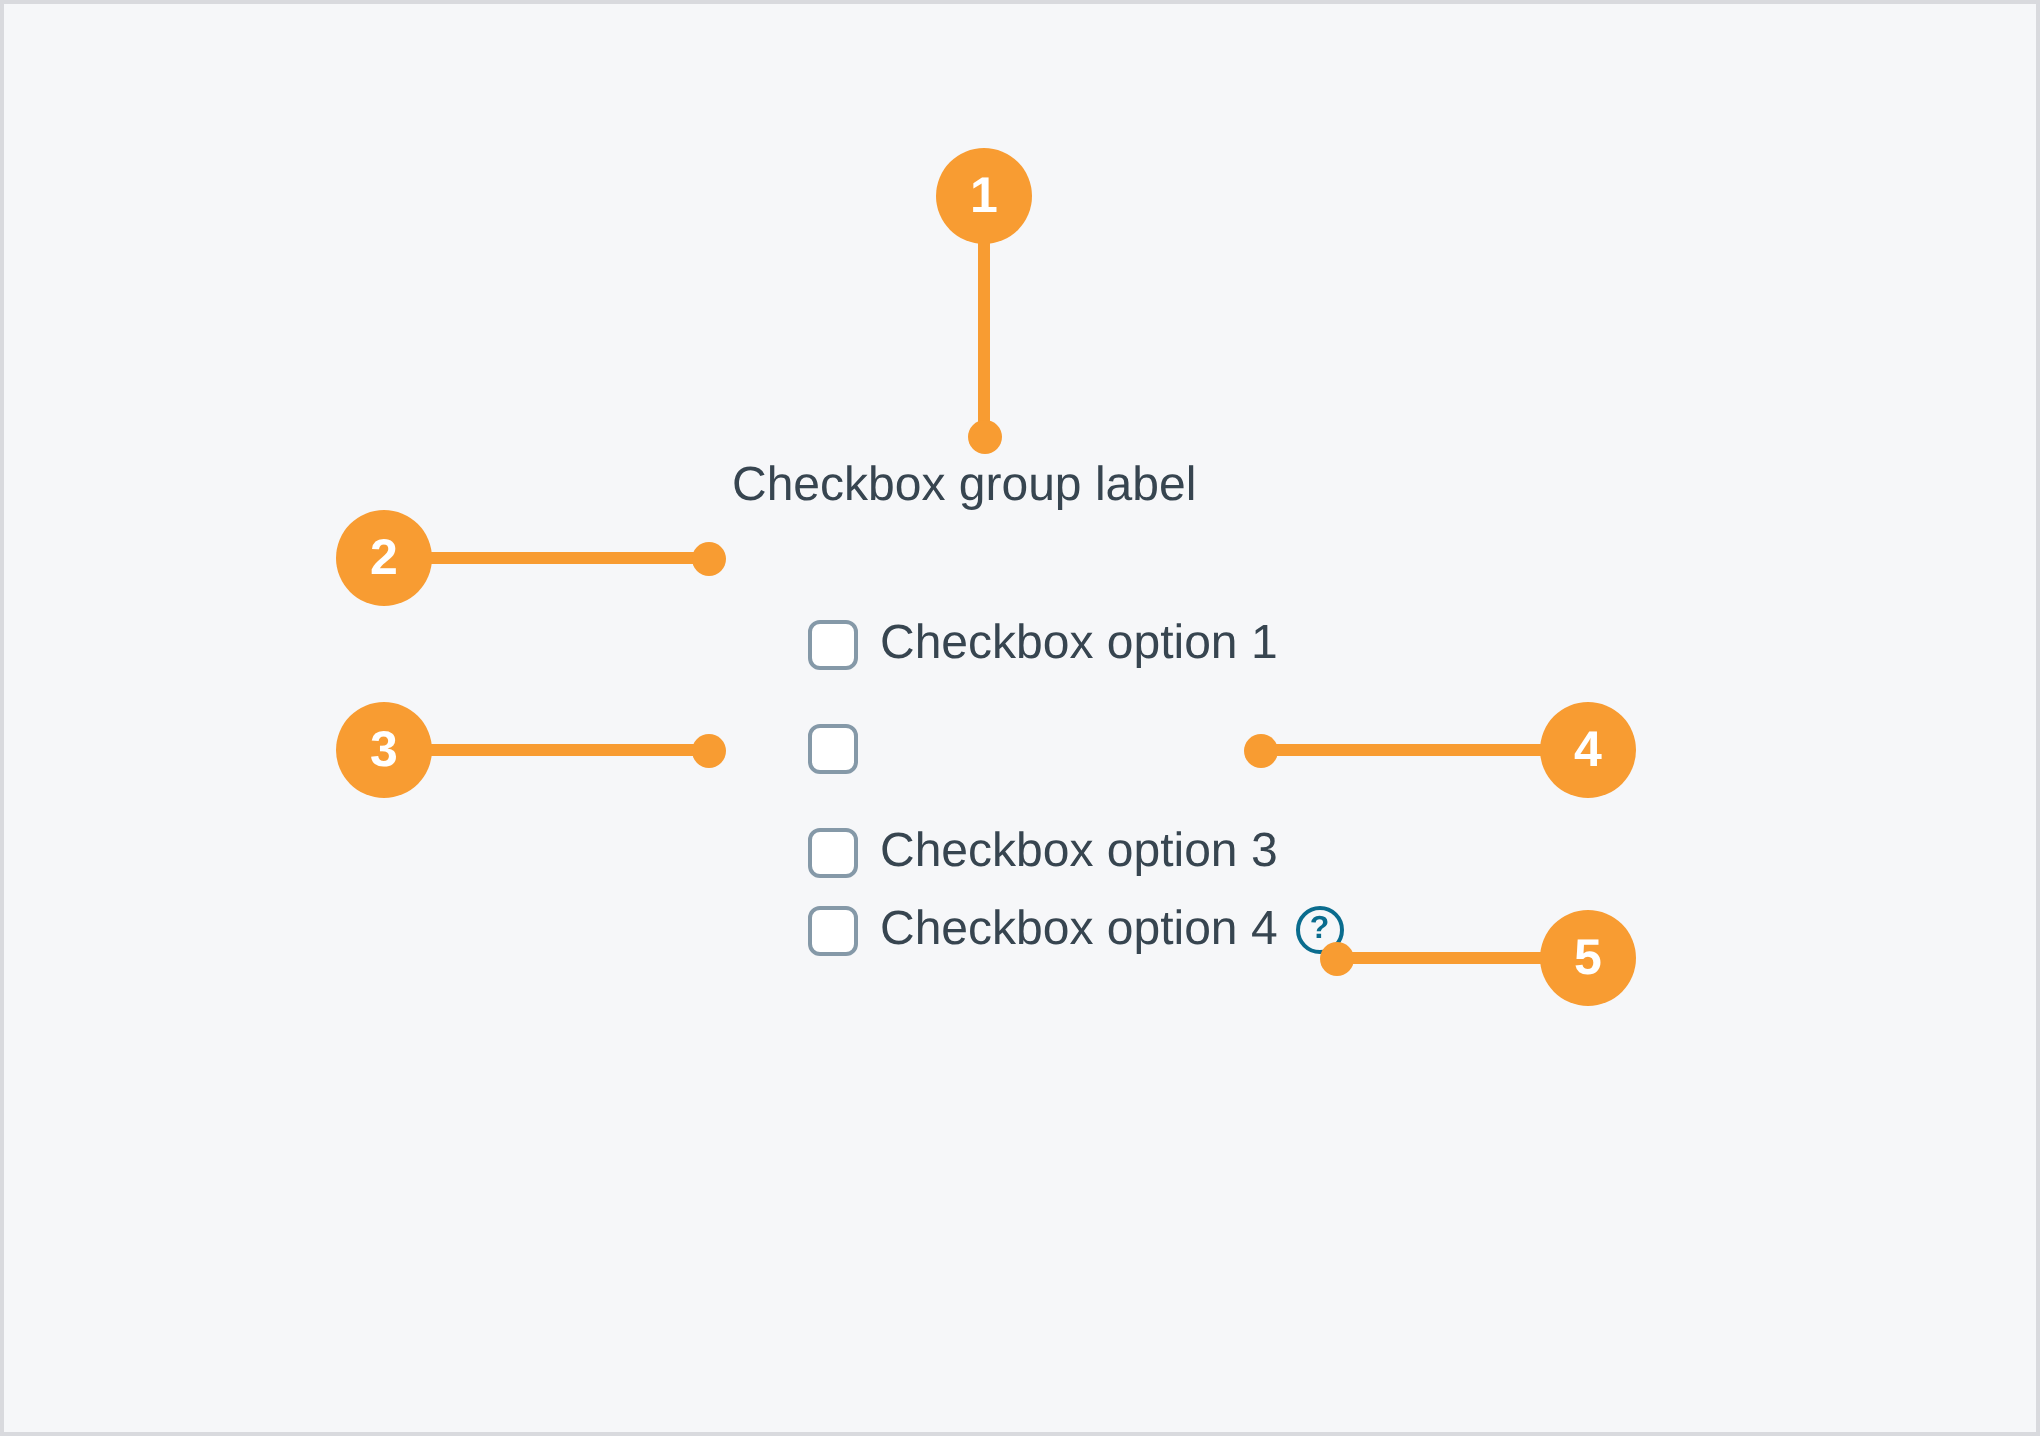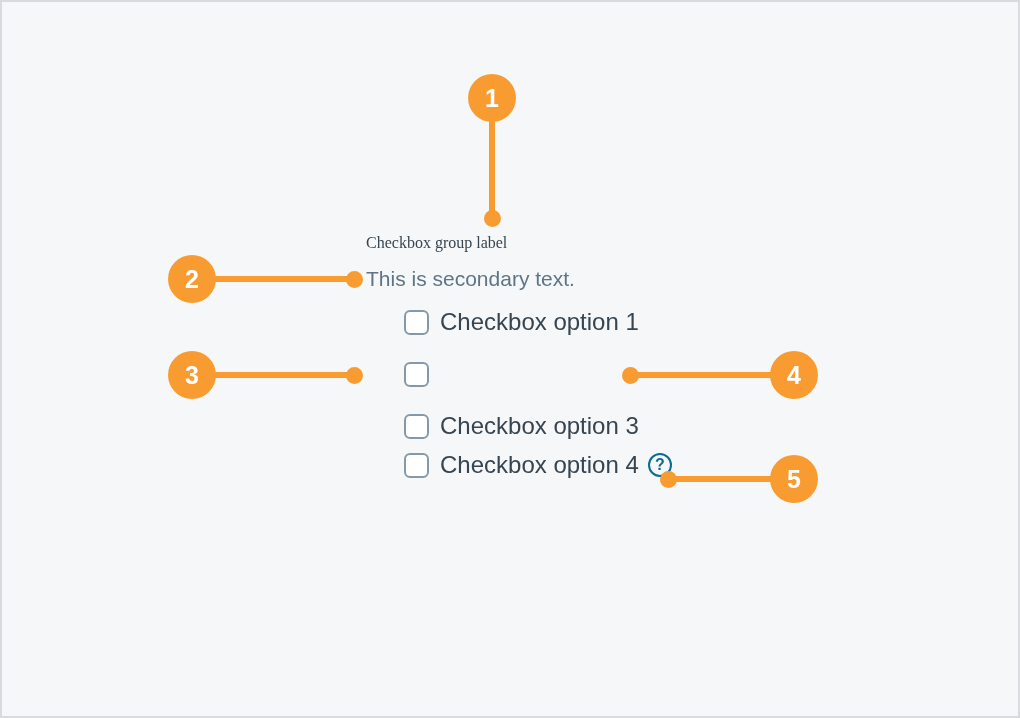--- a/index.html
+++ b/index.html
@@ -15,24 +15,23 @@
     background: #f6f7f9;
     border: 2px solid #d9dade;
     overflow: hidden;
   }
 
   
   .group-label {
     position: absolute;
     left: 364px; top 226px;
     top: 226px;
-    font-size: 16px;
+    font-size: 24px;
     line-height: 30px;
     color: #374550;
-    font-family: Liberation Serif, serif;
   }
   .secondary-text {
     position: absolute;
     left: 364px;
     top: 263px;
     font-size: 21px;
     line-height: 27px;
     color: #5f7585;
   }
   .option-row {
@@ -124,21 +123,20 @@
   .l5 { left: 666px; top: 474px; width: 104px; height: 6px; }
   .d5 { left: 658px; top: 469px; }
 </style>
 </head>
 <body>
 
 <div class="canvas">
 
   <div class="group-label">Checkbox group label</div>
 
-  <div class="secondary-text">This is secondary text.</div>
 
   <label class="option-row r0">
     <span class="checkbox"></span>
     <span class="option-label">Checkbox option 1</span>
   </label>
 
   <label class="option-row r1">
     <span class="checkbox"></span>
   </label>
 

